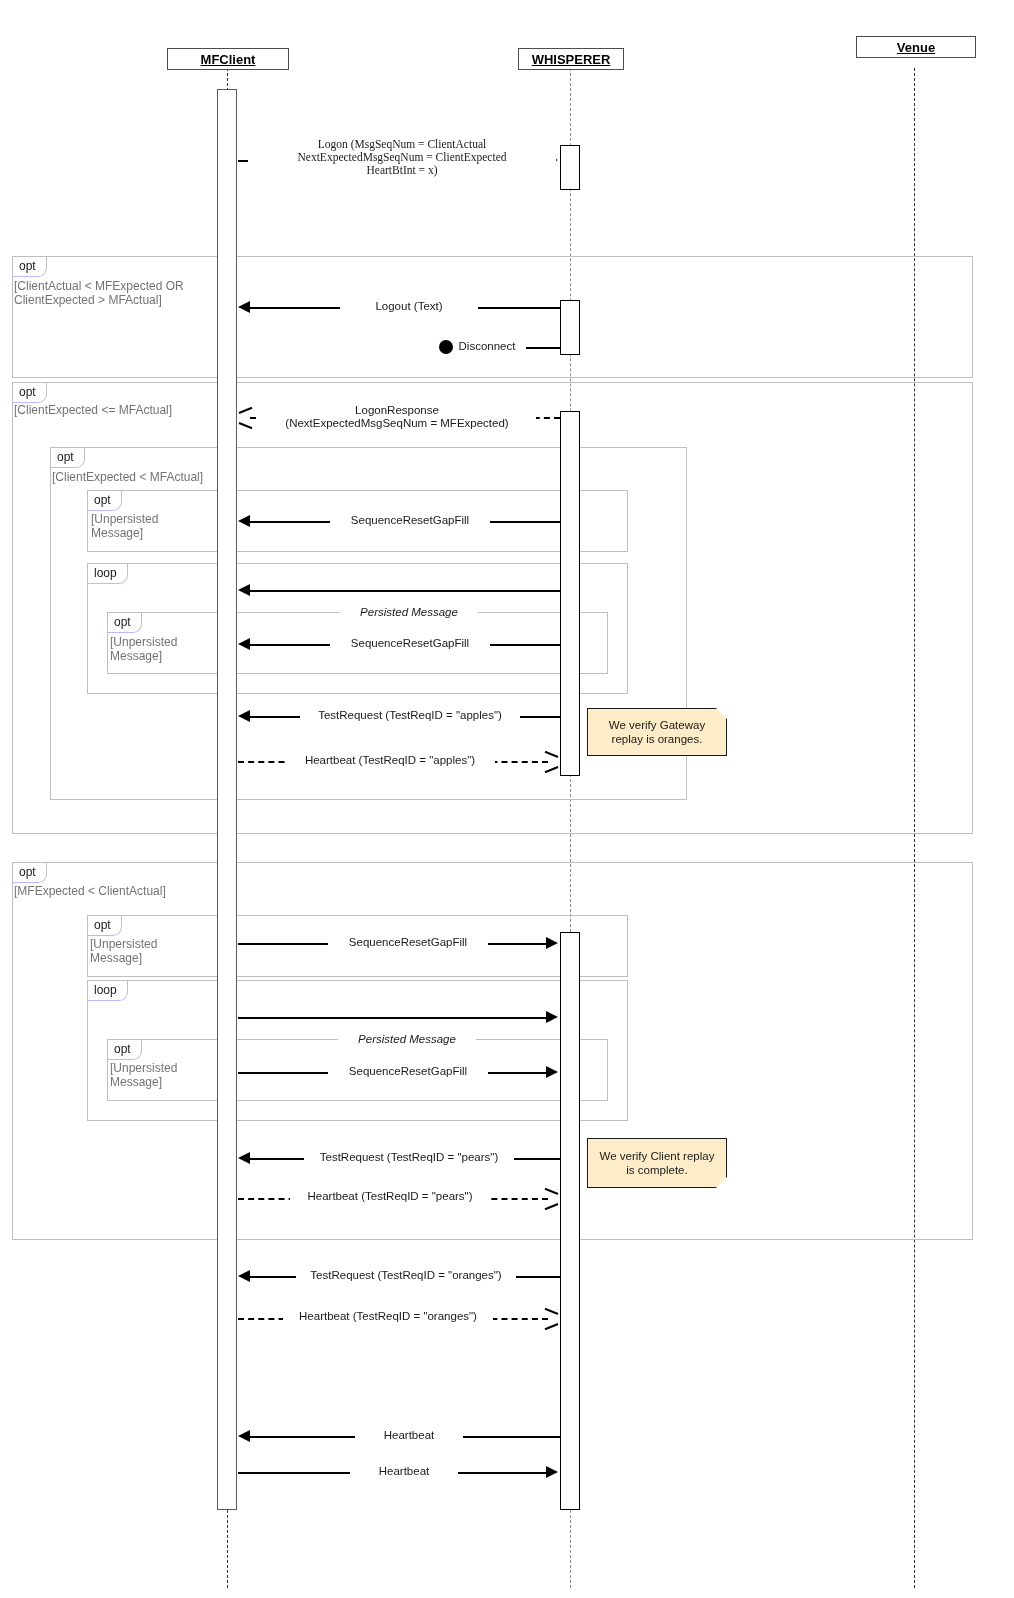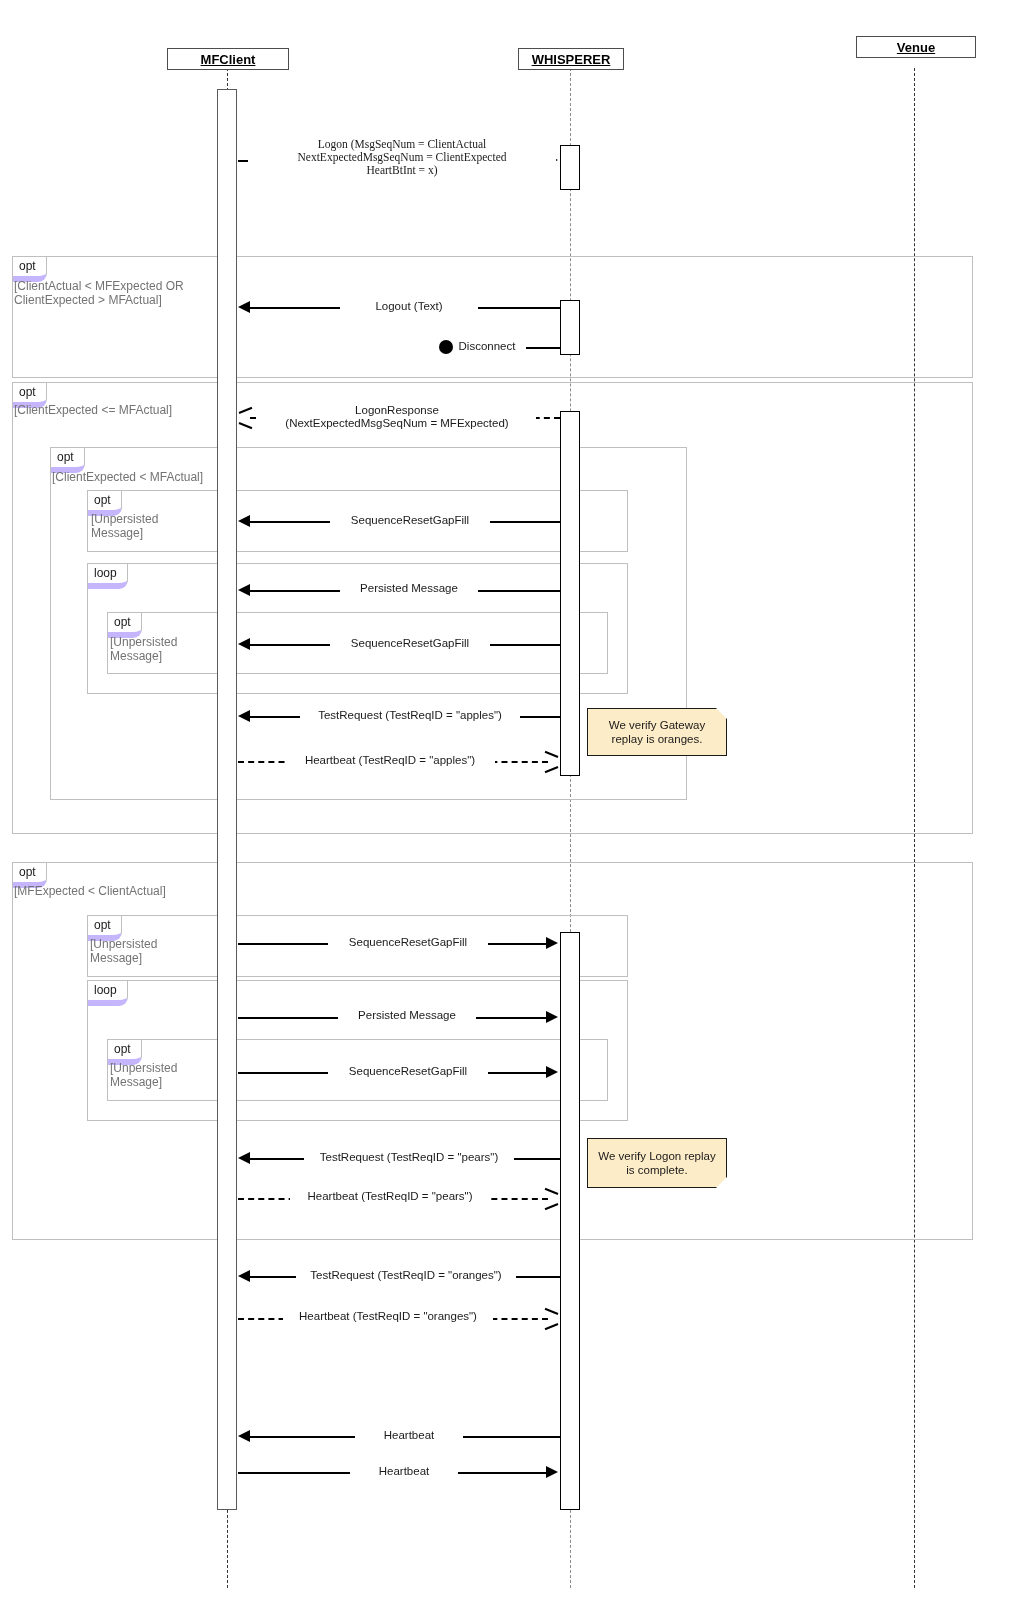--- a/index.html
+++ b/index.html
@@ -13,31 +13,31 @@
   .lifeline{position:absolute;width:0;border-left:1.5px dashed #333;}
   .lifeline.grey{border-left:1.5px dashed #8c8c8c;}
 
   
   .activation{position:absolute;background:#fff;border:1px solid #5a5a5a;box-sizing:border-box;}
   .activation.thick{border:1px solid #000;}
 
   
   .frag{position:absolute;border:1px solid #bfbfbf;box-sizing:border-box;background:transparent;}
   .frag-label{position:absolute;font-size:12px;color:#1a1a1a;background:#fff;
-              border-right:1px solid #bfbfbf;border-bottom:6px solid #c4b5fd;
+              border-right:1px solid #bfbfbf;border-bottom:1px solid #c4b5fd;
               padding:2px 10px 3px 6px;line-height:14px;
               border-bottom-right-radius:9px;}
   .frag-cond{position:absolute;font-size:12px;color:#737373;line-height:14px;white-space:pre;}
 
   
   .msg-line{position:absolute;height:0;border-top:2px solid #000;}
   .msg-line.dashed{border-top:2px dashed #000;}
   .msg-label{position:absolute;font-size:11.5px;color:#1a1a1a;background:#fff;
              text-align:center;line-height:13px;padding:0 4px;white-space:pre;}
-  .msg-label.ital{}
+  .msg-label.ital{font-style:italic;margin-top:24px;}
   .arrow-r,.arrow-l{position:absolute;width:0;height:0;}
   .arrow-r{border-top:6px solid transparent;border-bottom:6px solid transparent;border-left:12px solid #000;}
   .arrow-l{border-top:6px solid transparent;border-bottom:6px solid transparent;border-right:12px solid #000;}
   .arrow-open-r{position:absolute;width:13px;height:13px;}
   .arrow-open-r:before,.arrow-open-r:after{content:"";position:absolute;left:0;width:14px;height:0;border-top:2px solid #000;}
   .arrow-open-r:before{top:1px;transform:rotate(22deg);transform-origin:right center;}
   .arrow-open-r:after{top:11px;transform:rotate(-22deg);transform-origin:right center;}
   .arrow-open-l{position:absolute;width:13px;height:13px;}
   .arrow-open-l:before,.arrow-open-l:after{content:"";position:absolute;left:0;width:14px;height:0;border-top:2px solid #000;}
   .arrow-open-l:before{top:1px;transform:rotate(-22deg);transform-origin:left center;}
@@ -198,18 +198,18 @@
   <div class="msg-line" style="left:238px;top:1472px;width:310px;"></div>
   <div class="arrow-r" style="left:546px;top:1466px;"></div>
   <div class="msg-label" style="left: 350px; top: 1465px; width: 100px; white-space: pre-line;">Heartbeat</div>
 
   <div class="note fold-tr" style="left:587px;top:708px;width:140px;height:48px;">
     <span>We verify Gateway replay is oranges.</span>
     <span class="fold"></span>
   </div>
 
   <div class="note fold-br" style="left:587px;top:1138px;width:140px;height:50px;">
-    <span>We verify Logon replay is complete.</span>
+    <span>We verify Client replay is complete.</span>
     <span class="fold"></span>
   </div>
 
 
 </div>
 
 </body></html>

